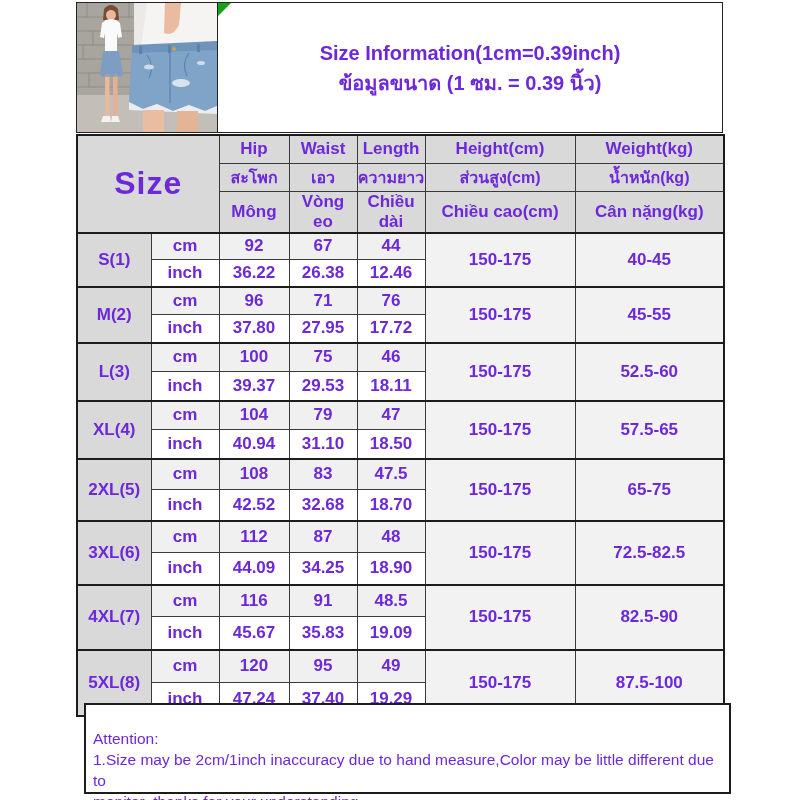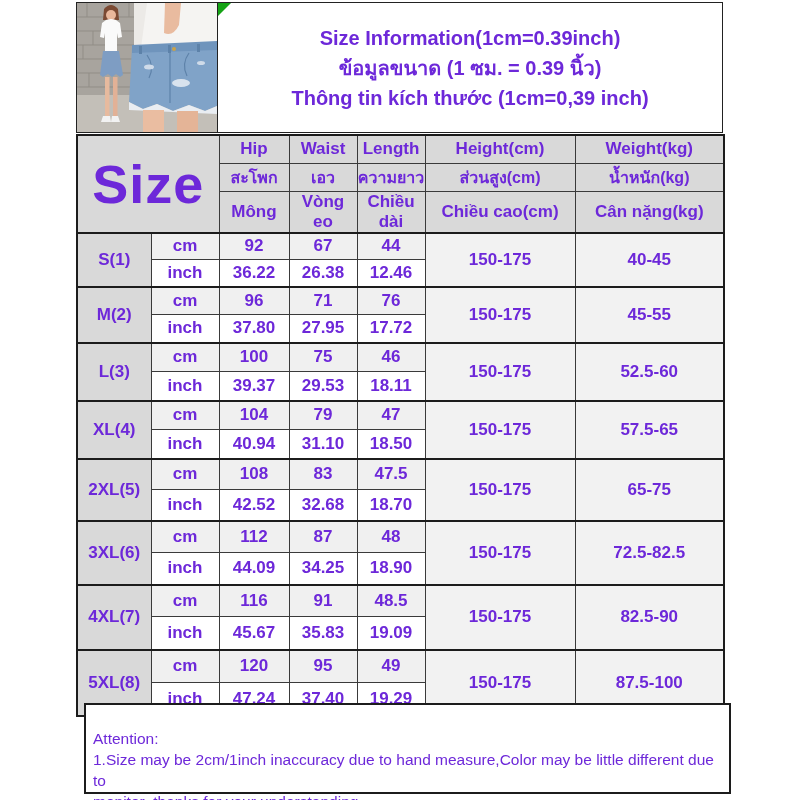--- a/index.html
+++ b/index.html
@@ -26,21 +26,21 @@
   }
   table.size-table th,table.size-table td{
     border:1px solid #3a3a3a;text-align:center;vertical-align:middle;
     padding:0;font-weight:bold;overflow:hidden;
   }
   thead tr:last-child th{border-bottom:2px solid #1c1c1c;}
   tr.group-start td{border-top:2px solid #1c1c1c;}
   .bg-gray{background:#d9d9d9;}
   .bg-light{background:#f0f0f0;}
   .bg-merged{background:#f2f2f2;}
-  .size-big{font-size:54px;letter-spacing:1px;}
+  .size-big{font-size:32px;letter-spacing:1px;}
   .hdr-en{font-size:17px;}
   .hdr-th{font-size:16px;}
   .hdr-vi{font-size:17px;}
   .size-label{font-size:17px;}
   .unit-cell{font-size:17px;}
   .val-cell{font-size:17px;}
   .merged-cell{font-size:17px;}
   
   .attention{
     position:absolute;left:84px;top:703px;width:647px;height:91px;
@@ -101,21 +101,20 @@
         <ellipse cx="124" cy="60" rx="4" ry="2" fill="#cfdbe9"></ellipse>
         <path d="M52,99 L66,106 L80,101 L96,108 L112,102 L128,108 L140,103 L140,111 L52,107 Z" fill="#e9edf2"></path>
         <rect x="66" y="107" width="21" height="22" fill="#eabda1"></rect>
         <rect x="100" y="108" width="21" height="21" fill="#e4b497"></rect>
       </svg>
     </div>
     <div class="title-cell">
       <div class="corner-marker"></div>
       <div class="title-line">Size Information(1cm=0.39inch)</div>
       <div class="title-line">ข้อมูลขนาด (1 ซม. = 0.39 นิ้ว)</div>
-      <div class="title-line">Thông tin kích thước (1cm=0,39 inch)</div>
     </div>
   </div>
 
   <table class="size-table">
     <colgroup>
       <col style="width:74px">
         <col style="width:68px">
         <col style="width:70px">
       <col style="width:68px">
         <col style="width:68px">

